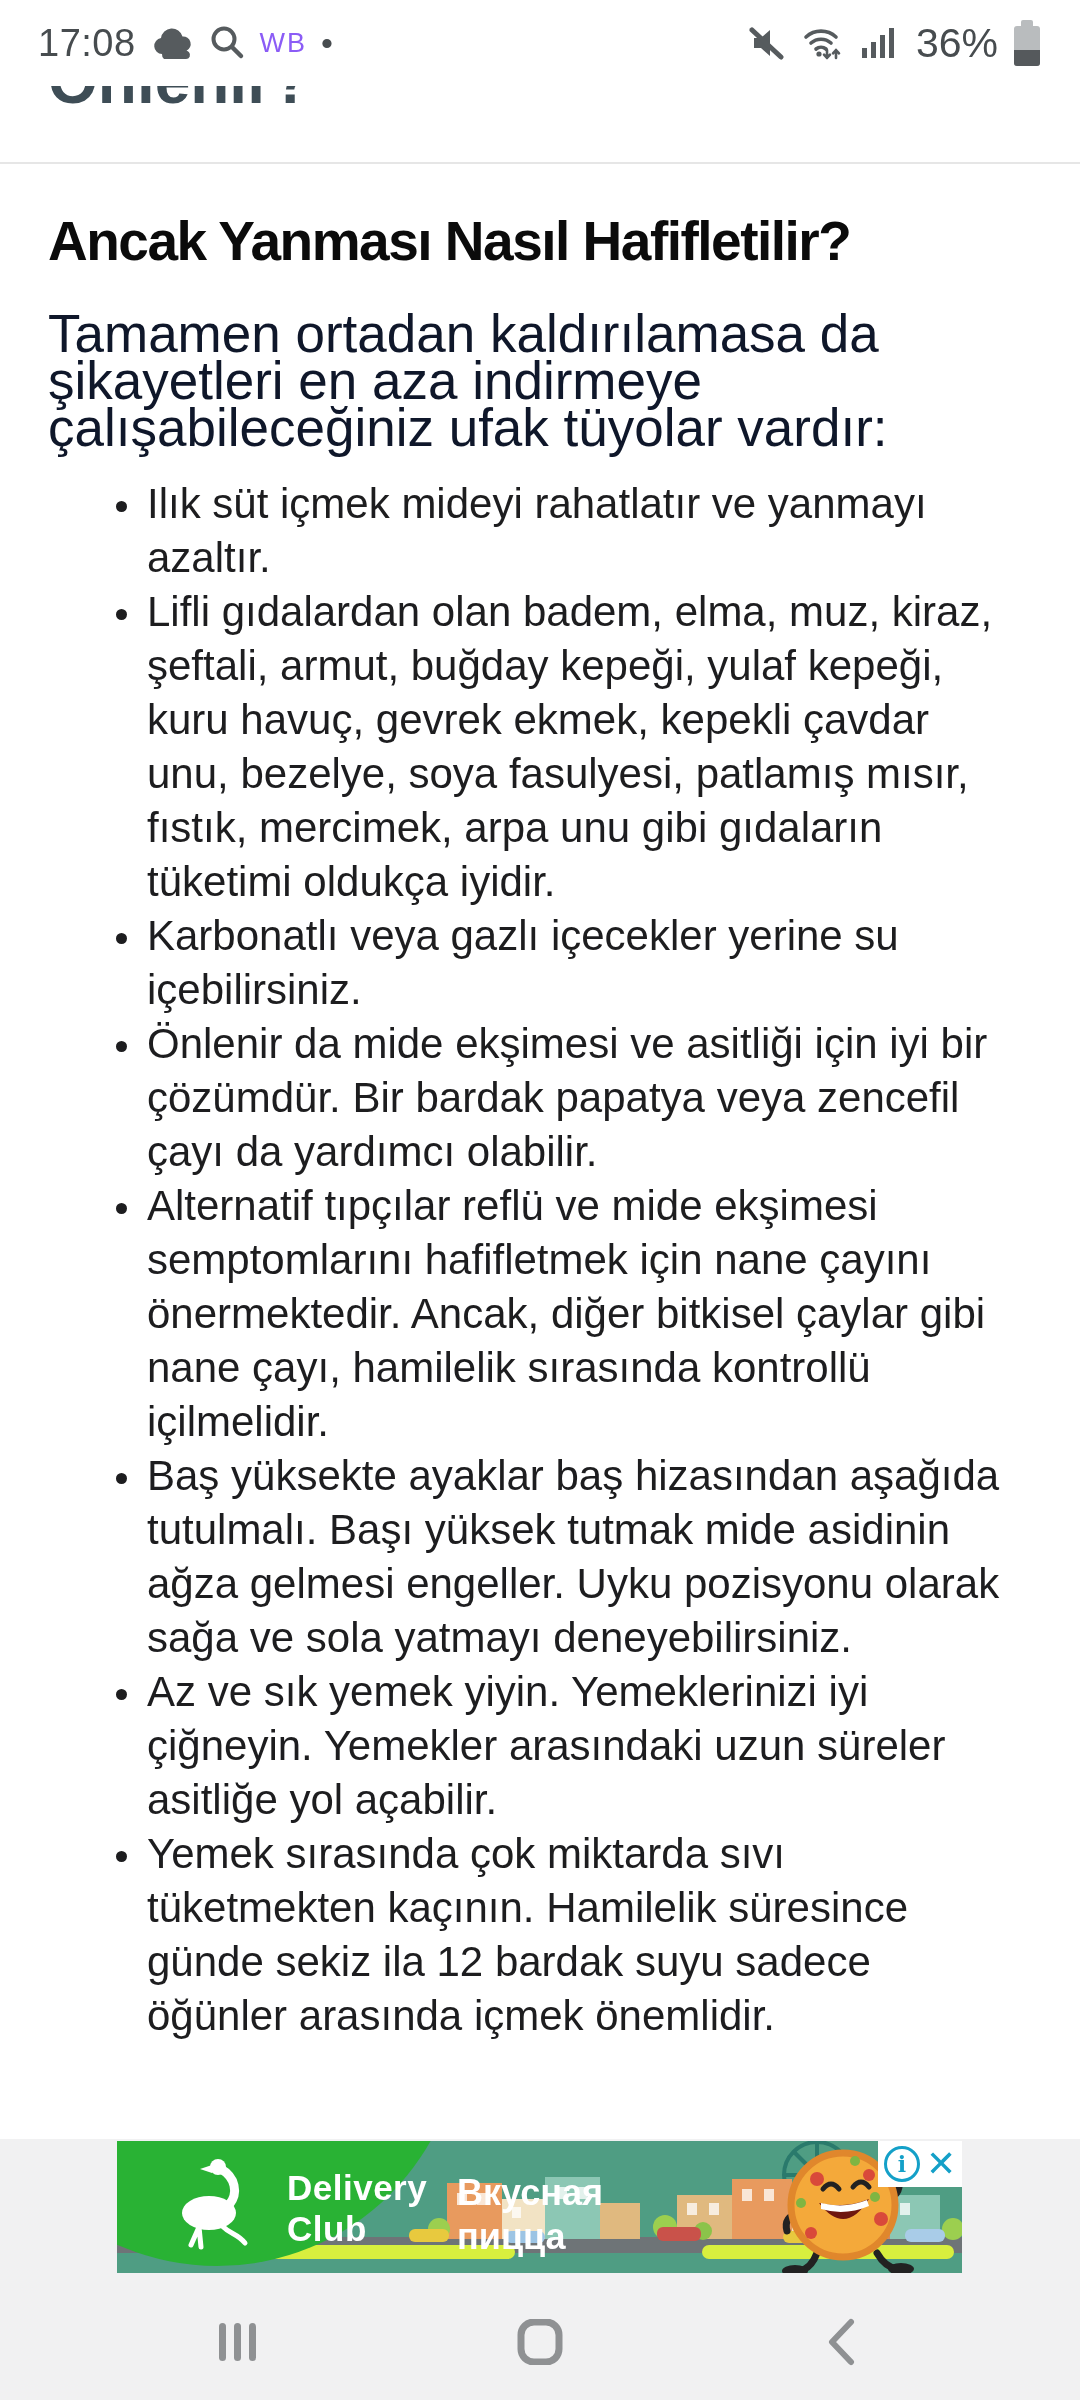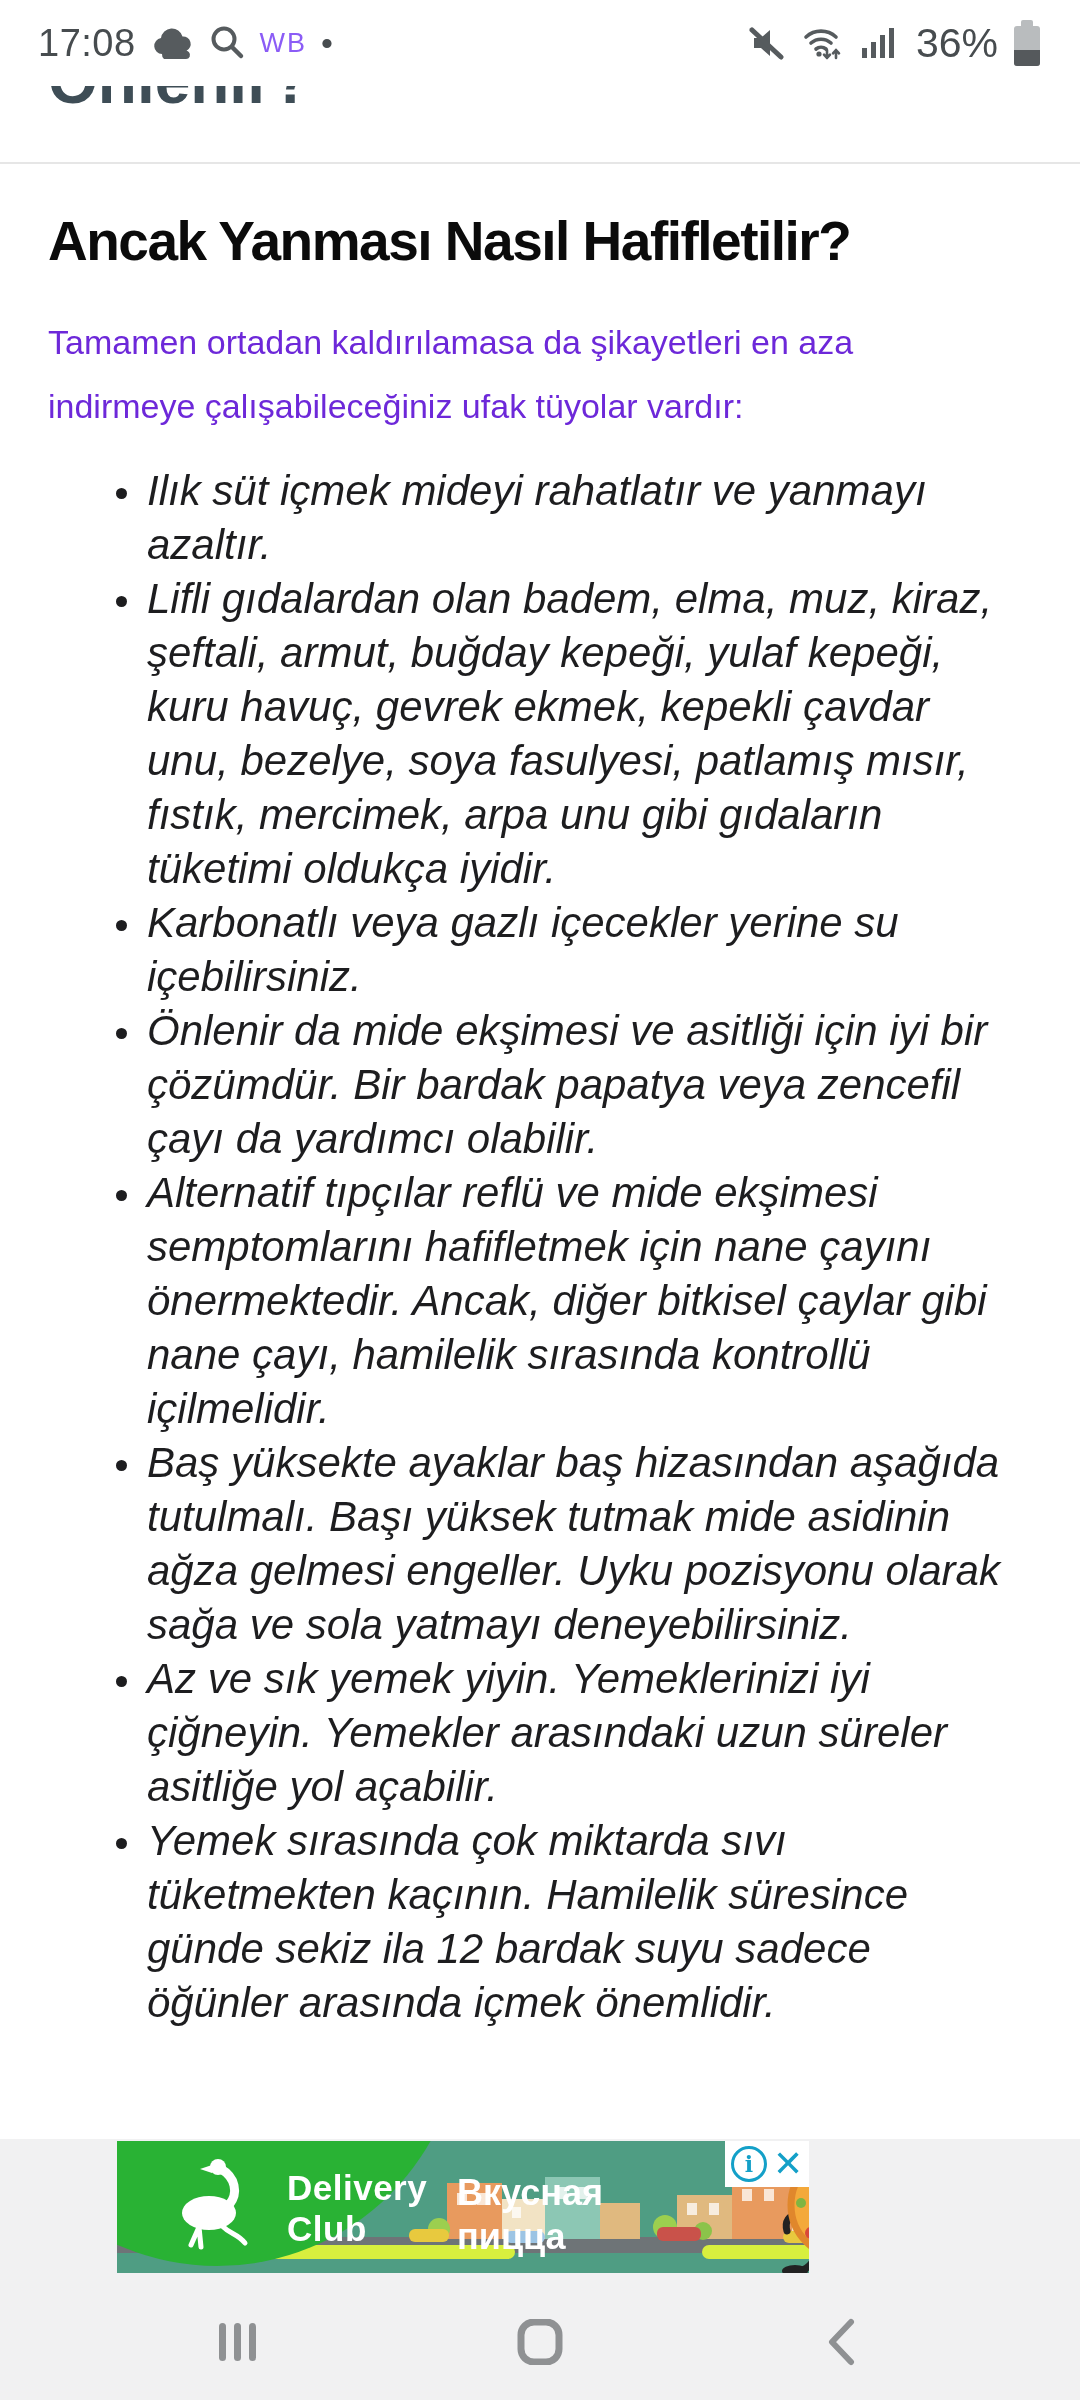--- a/index.html
+++ b/index.html
@@ -29,28 +29,28 @@
     position:absolute;top:44px;left:48px;z-index:10;
     font-size:64px;font-weight:700;color:#3e4d56;letter-spacing:0px;white-space:nowrap;
   }
   .top-divider{position:absolute;top:162px;left:0;width:1080px;height:2px;background:#e6e6e6;z-index:10;}
   
   .article{position:absolute;top:164px;left:48px;width:990px;z-index:1;color:#1d1d1f;}
   .article h1{
     margin:42px 0 34px 0;font-size:55px;line-height:70px;font-weight:700;color:#0b0b0b;
     letter-spacing:-1.5px;
   }
-  .article p{margin:0 0 26px 0;font-size:34px;line-height:64px;color:#6d28d9;width:960px;}
-  .article ul{margin:12px 0 0 0;padding:0 0 0 97px;width:860px;font-style:italic;}
+  .article p{margin:0 0 26px 0;font-size:53px;line-height:47px;color:#0f172a;width:960px;}
+  .article ul{margin:12px 0 0 0;padding:0 0 0 97px;width:860px;}
   .article li{font-size:42px;line-height:54px;color:#1d1d1f;margin:0;padding-left:2px;}
   .article li::marker{font-size:36px;}
   
   .bottom-zone{position:absolute;top:2139px;left:0;width:1080px;height:261px;background:#f1f1f2;z-index:20;}
   .ad-banner{
-    position:absolute;top:2px;left:117px;width:692px;height:132px;background:#4f9d83;
+    position:absolute;top:2px;left:117px;width:845px;height:132px;background:#4f9d83;
     overflow:hidden;cursor:pointer;
   }
   .ad-art{position:absolute;top:0;left:0;}
   .ad-brand{
     position:absolute;top:26px;left:170px;color:#ffffff;font-weight:700;
     font-size:35px;line-height:41px;letter-spacing:0.5px;z-index:3;
   }
   .ad-headline{
     position:absolute;top:30px;left:340px;width:240px;color:#ffffff;
     font-weight:700;font-size:36px;line-height:44px;z-index:3;

